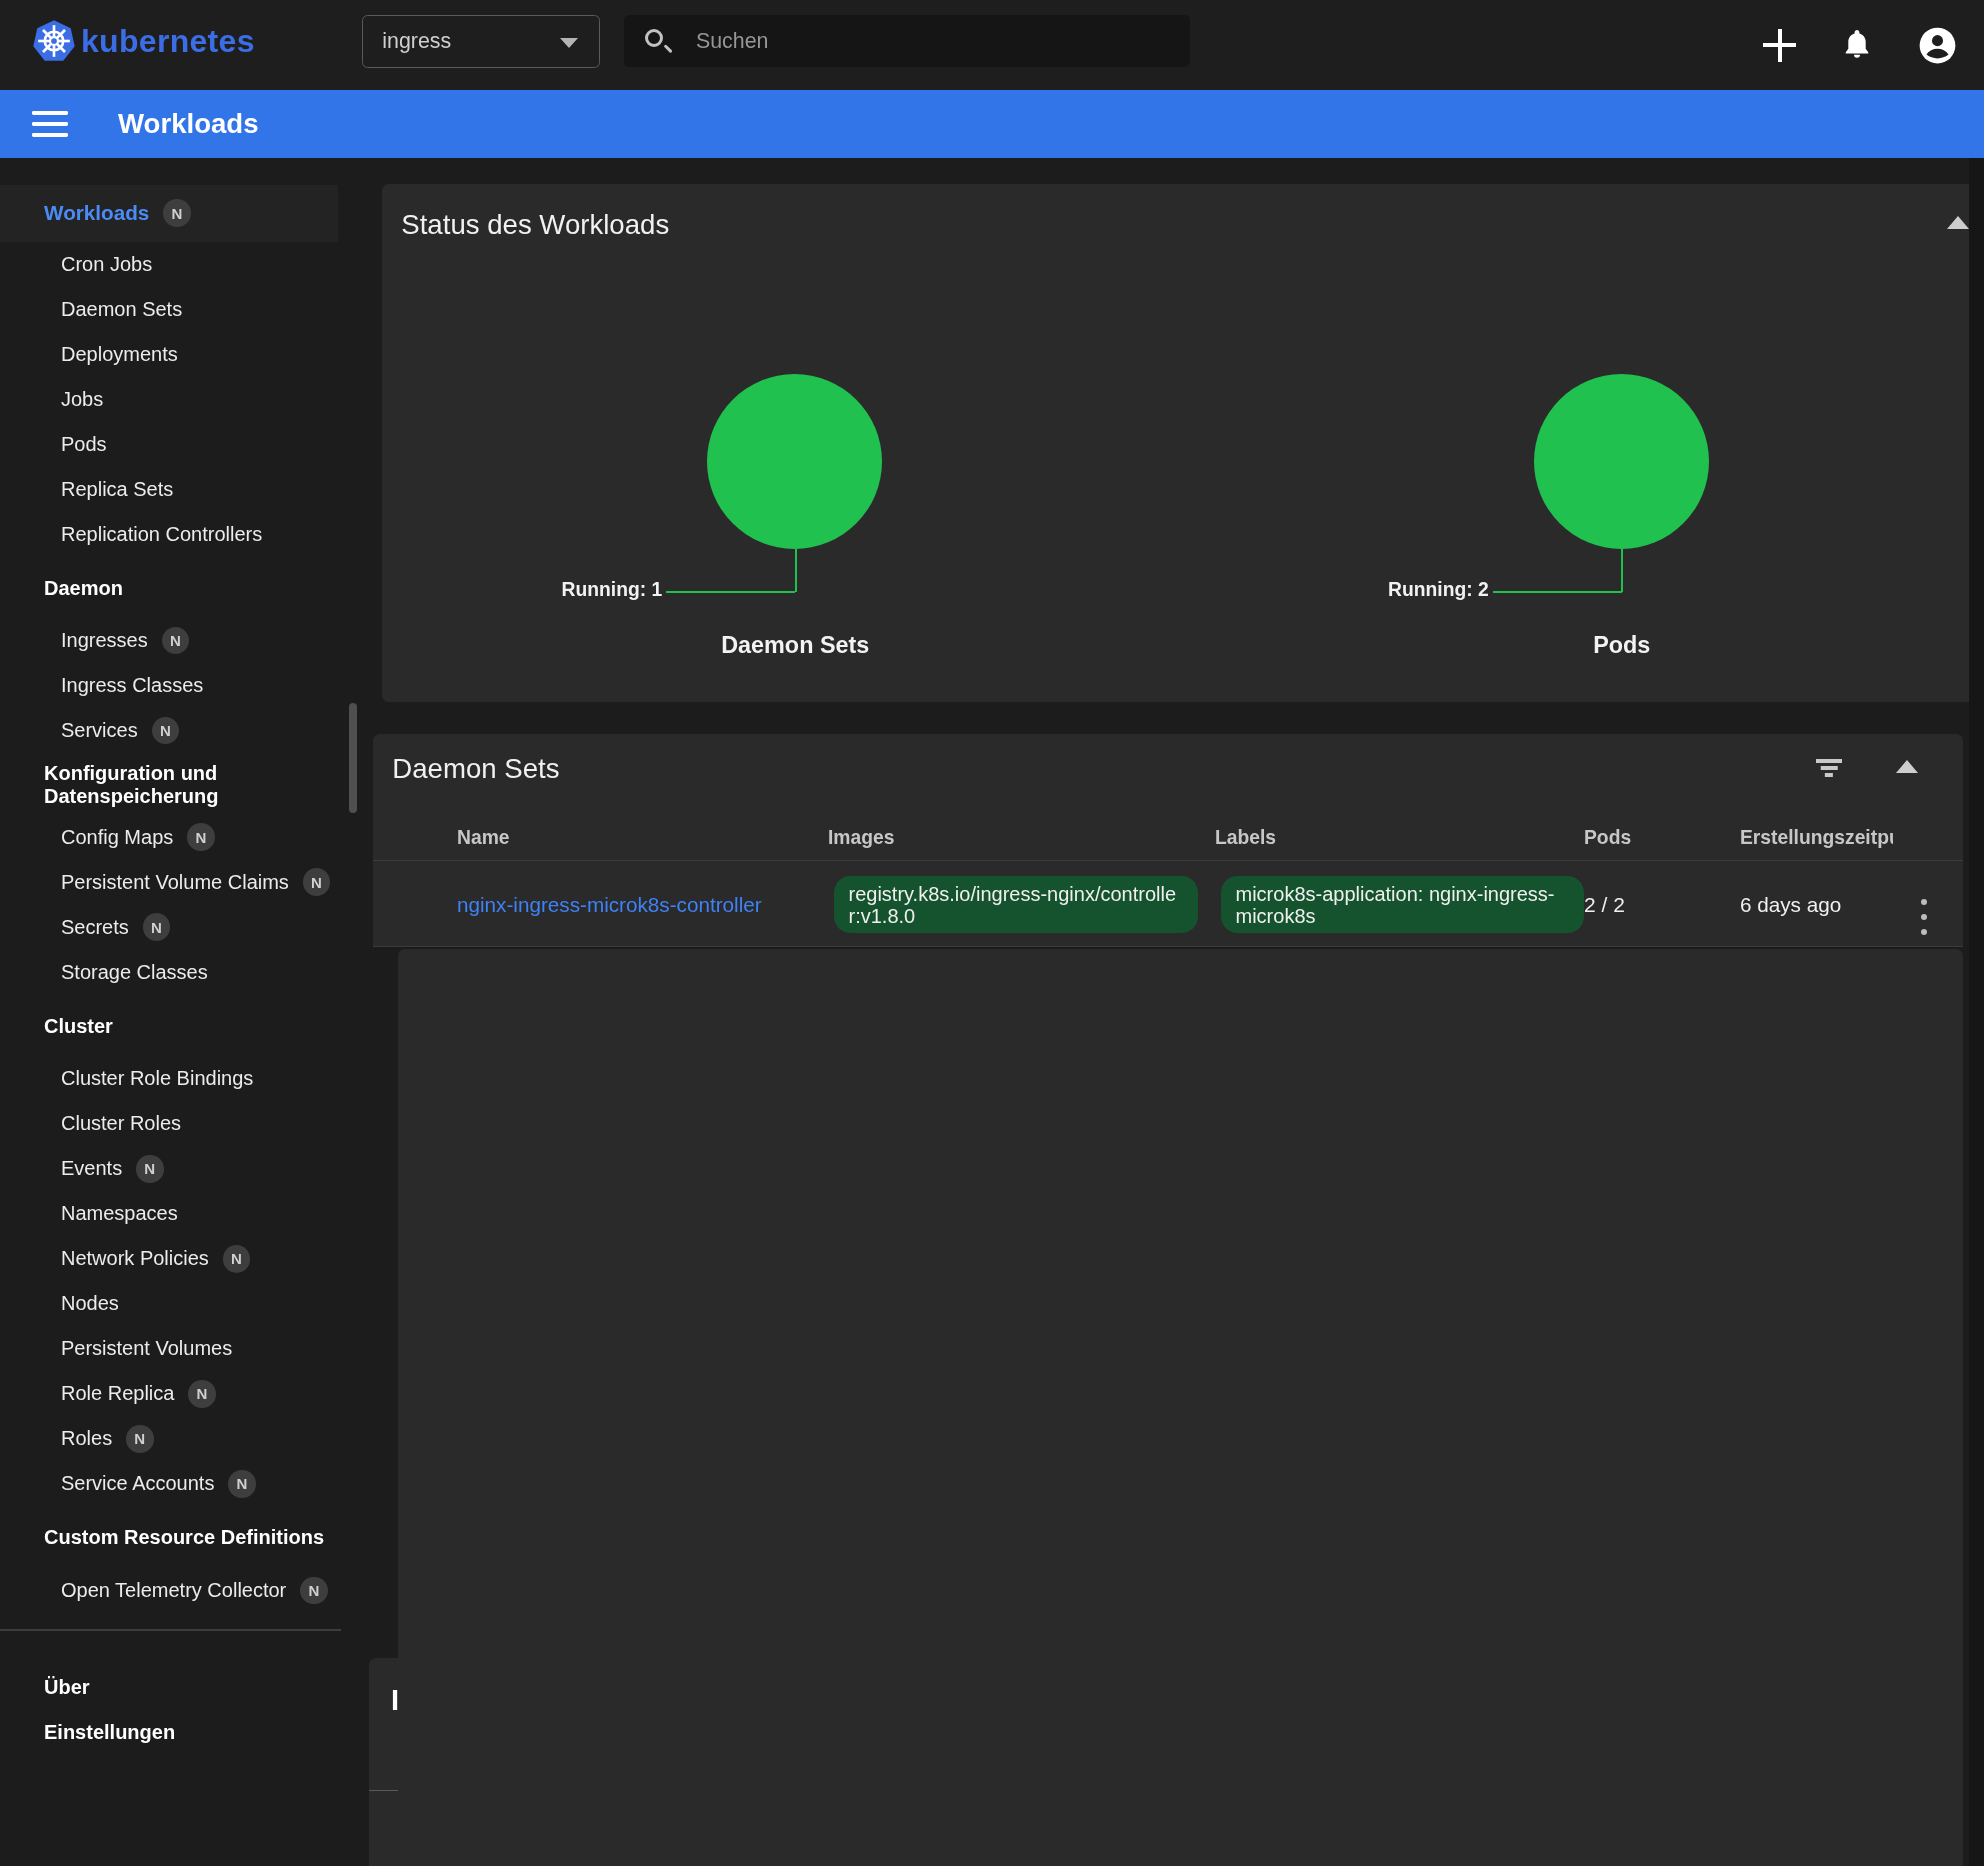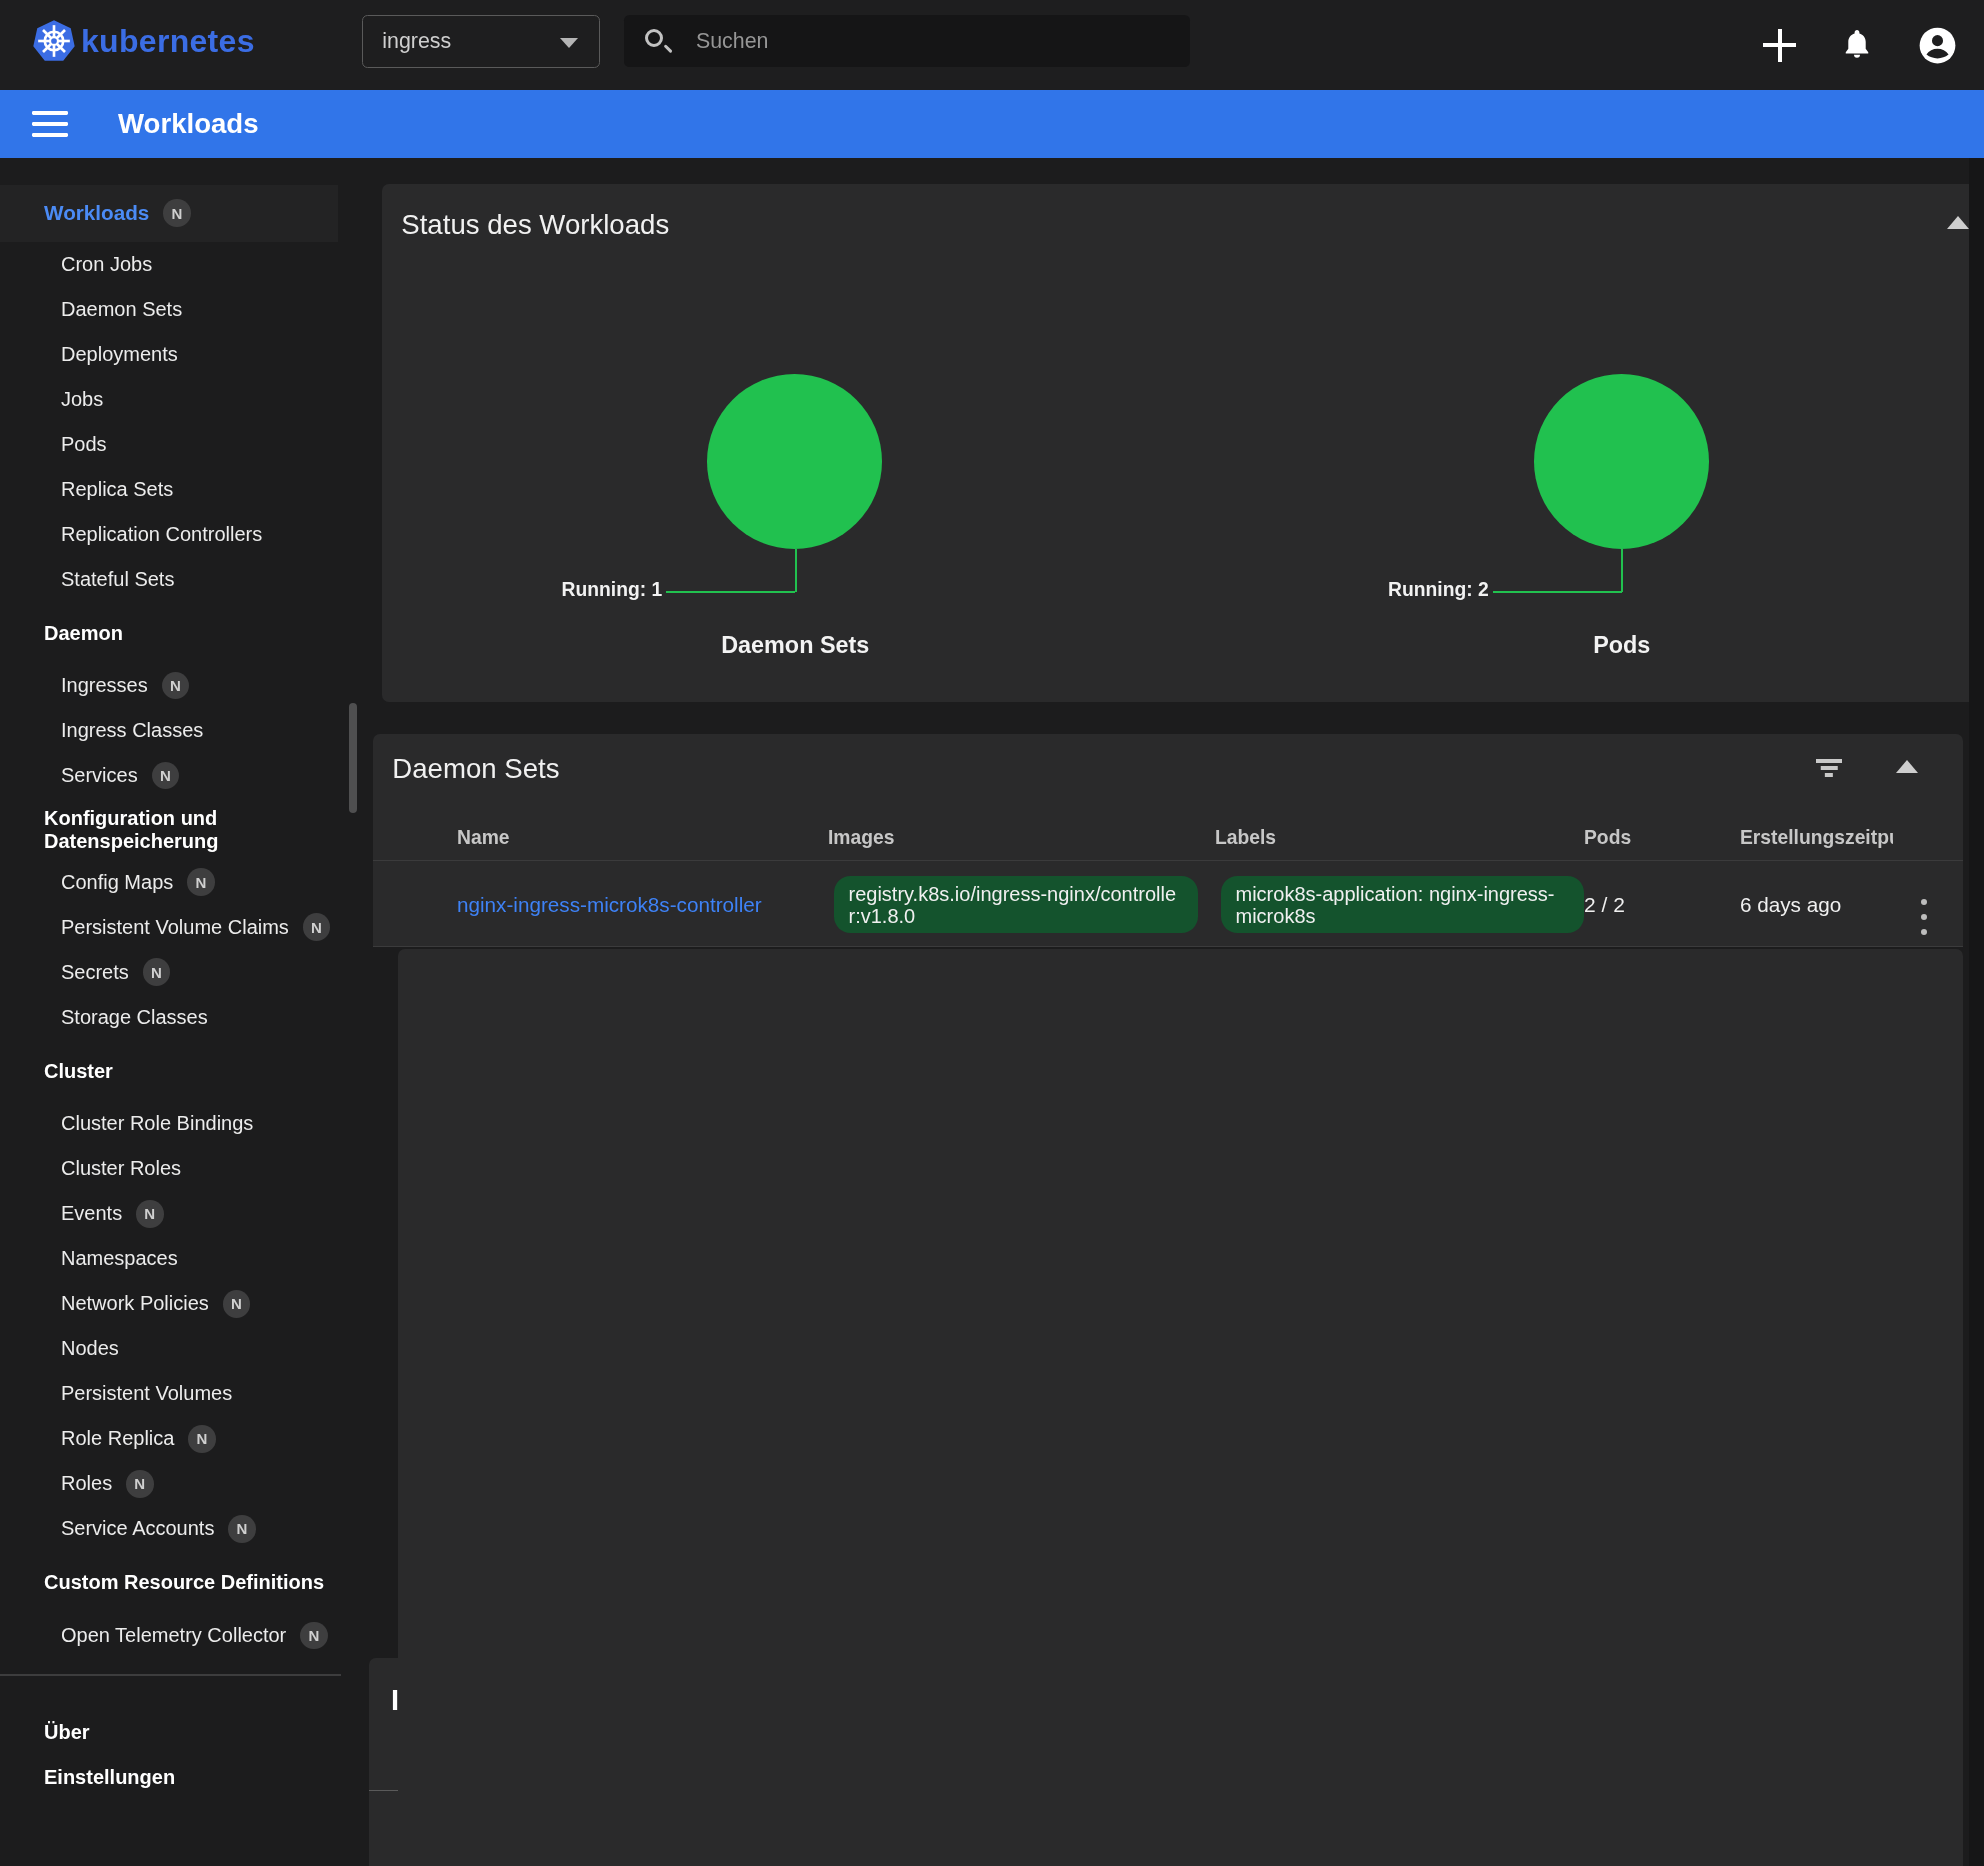--- a/index.html
+++ b/index.html
@@ -177,23 +177,20 @@
       </div>
       <div class="nav-row sub">
         <span>Pods</span>
       </div>
       <div class="nav-row sub">
         <span>Replica Sets</span>
       </div>
       <div class="nav-row sub">
         <span>Replication Controllers</span>
       </div>
-      <div class="nav-row sub">
-        <span>Stateful Sets</span>
-      </div>
       <div class="nav-row head">
         <span>Daemon</span>
       </div>
       <div class="nav-row sub">
         <span>Ingresses</span>
         <span class="nav-badge">N</span>
       </div>
       <div class="nav-row sub">
         <span>Ingress Classes</span>
       </div>

